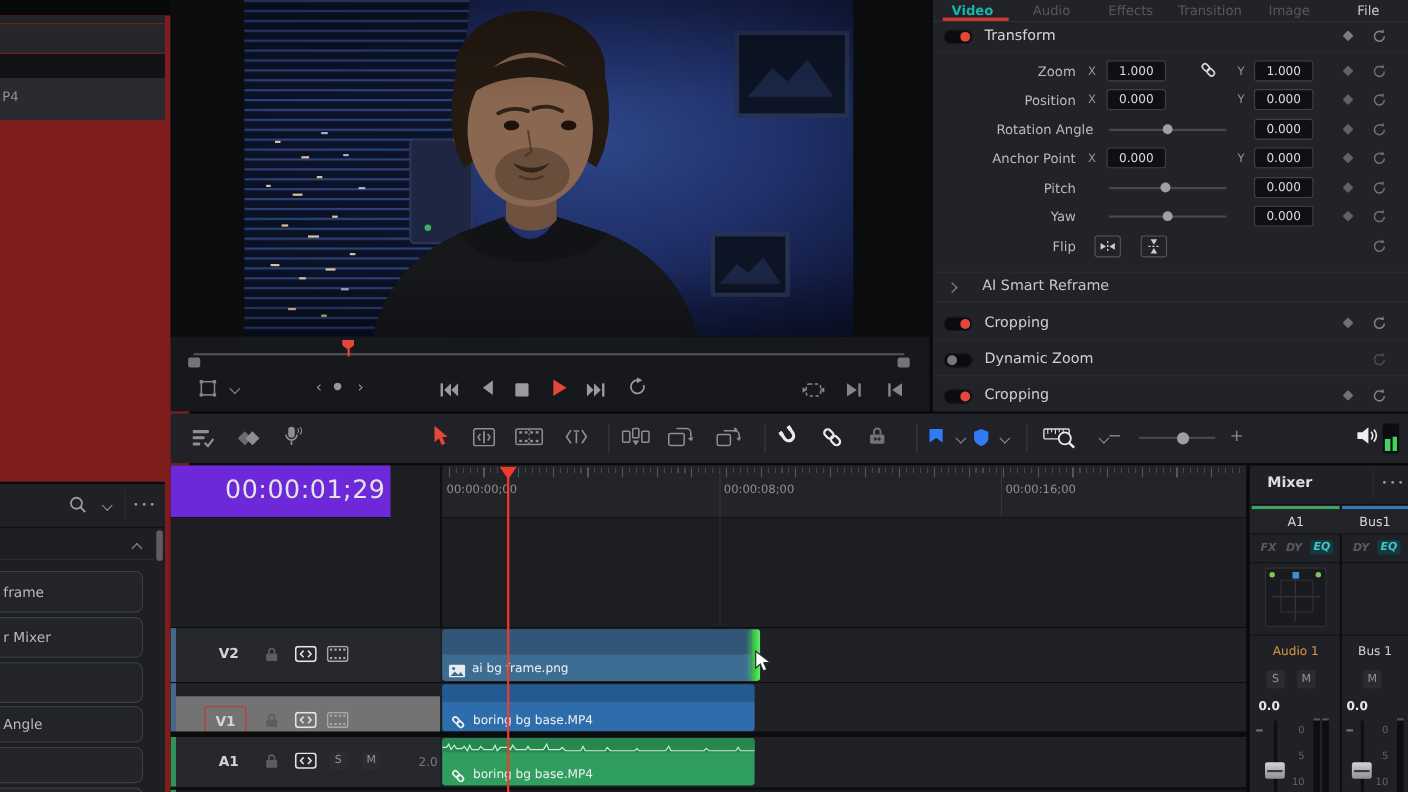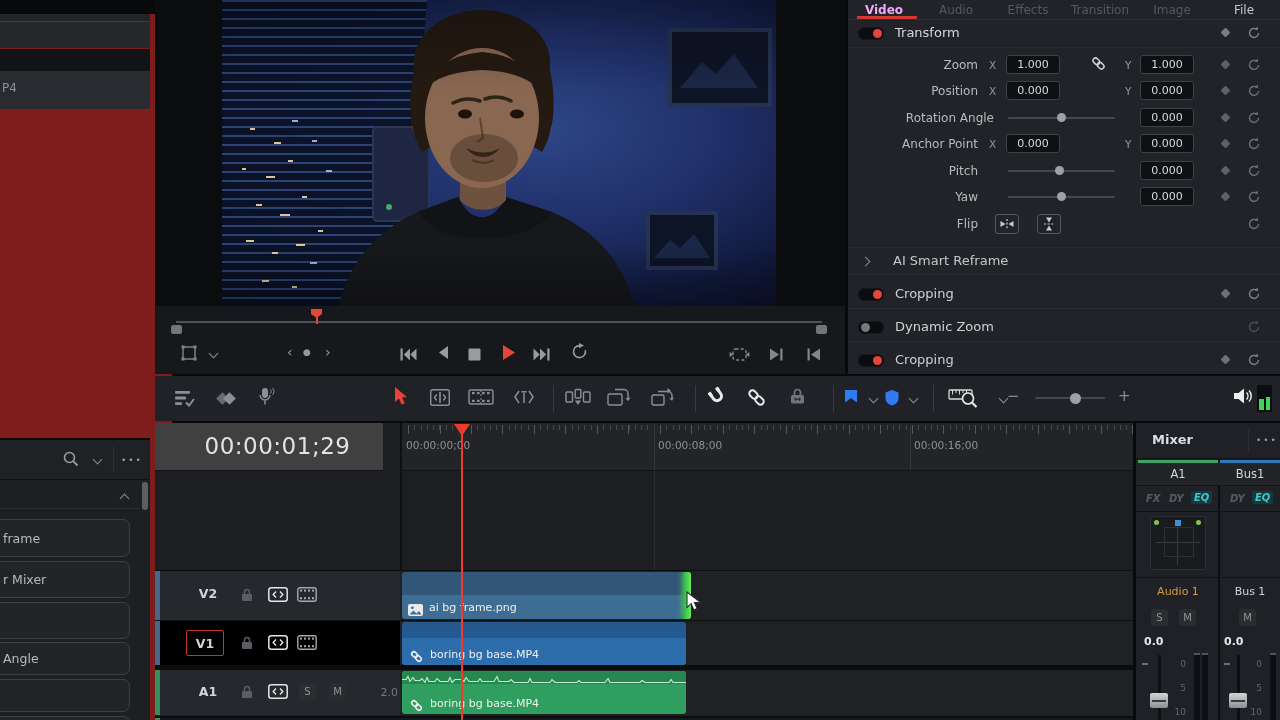--- a/index.html
+++ b/index.html
@@ -221,21 +221,21 @@
         </svg></span>
     <span class="p" style="left:652px;top:346px"><svg width="14" height="13" viewBox="0 0 14 13" fill="#85868a">
           <rect x="0.5" y=".5" width="2.2" height="12"></rect>
           <path d="M13 .5 4 6.5l9 6z"></path>
         </svg></span>
   </div>
 
   <div class="p" style="left:848px;top:0;width:432px;height:374px;background:#222328">
 
     <div class="p" style="left:0;top:0;width:432px;height:19px;display:flex;border-bottom:1px solid #2e2f33">
-      <div class="tab" style="color:#f0abfc;font-weight:bold">Video</div>
+      <div class="tab" style="color:#14b8a6;font-weight:bold">Video</div>
       <div class="tab">Audio</div>
       <div class="tab">Effects</div>
       <div class="tab">Transition</div>
       <div class="tab">Image</div>
       <div class="tab" style="color:#c6c7ca">File</div>
     </div>
     <div class="p" style="left:9px;top:16px;width:60px;height:2.5px;background:#d33a2f"></div>
 
     <span class="tgl on" style="left:10px;top:27px">
         <i></i>
@@ -493,21 +493,21 @@
           <path d="M16 3.5a8 8 0 0 1 0 11" fill="none" stroke="#eceded" stroke-width="1.5"></path>
         </svg></span>
     <span class="p" style="left:1102px;top:9px;width:15px;height:27px;background:#0c0d10;border-radius:2px">
       <i class="p" style="left:2px;bottom:2px;width:4.5px;height:11px;background:#3fd45a"></i>
       <i class="p" style="left:8.5px;bottom:2px;width:4.5px;height:13px;background:#3fd45a"></i>
     </span>
   </div>
 
   <div class="p" style="left:155px;top:423px;width:978px;height:297px;background:#1c1e21;overflow:hidden">
 
-    <div class="p" style="left:0;top:0;width:228px;height:47px;background:#404040;border-bottom:1px solid #131417">
+    <div class="p" style="left:0;top:0;width:200px;height:47px;background:#6d28d9;border-bottom:1px solid #131417">
       <span class="p" style="left:0;top:10px;width:245px;text-align:center;font-size:23px;color:#e2e3e5;letter-spacing:.5px">00:00:01;29</span>
     </div>
     <div class="p" style="left:247px;top:0;width:731px;height:47px;background:#232428;border-bottom:1px solid #131417">
       <div class="ticksA" style="left:6px;top:2px;width:725px"></div>
       <div class="ticksB" style="left:6px;top:2px;width:725px"></div>
       <span class="p" style="left:4px;top:16px;font-size:10.5px;color:#8f9093">00:00:00;00</span>
       <span class="p" style="left:256px;top:16px;font-size:10.5px;color:#8f9093">00:00:08;00</span>
       <span class="p" style="left:512px;top:16px;font-size:10.5px;color:#8f9093">00:00:16;00</span>
       <div class="p" style="left:252px;top:2px;width:1px;height:45px;background:#35363a"></div>
       <div class="p" style="left:508px;top:2px;width:1px;height:45px;background:#35363a"></div>
@@ -550,21 +550,21 @@
               <circle cx="4.4" cy="3.8" r="1.4" fill="#3f6e94"></circle>
               <path d="M1.5 10.5l4-4 3 3 2.5-2.5 2.5 3.5z" fill="#3f6e94"></path>
             </svg></span>
         <span class="p clipname" style="left:27px;top:29px">ai bg frame.png</span>
         <div class="p" style="left:281px;top:0;width:8px;height:47px;background:linear-gradient(90deg,#2fae45,#62ef5e);box-shadow:0 0 6px #4ae04a"></div>
       </div>
     </div>
 
     <div class="p" style="left:0;top:197px;width:978px;height:45px;background:#1f2125;border-top:1px solid #0c0d0f">
       <div class="p" style="left:0;top:0;width:5px;height:45px;background:#45688c"></div>
-      <div class="p" style="left:5px;top:0;width:240px;height:45px;background:#000000">
+      <div class="p" style="left:5px;top:12px;width:240px;height:45px;background:#737373">
         <div class="p" style="left:26px;top:9px;width:36px;height:24px;border:1.5px solid #c5352b;border-radius:2px;display:flex;align-items:center;justify-content:center">
           <span style="font-size:12.5px;font-weight:bold;color:#d3d4d6">V1</span>
         </div>
         <span class="p" style="left:80px;top:14px"><svg width="14" height="15">
               <rect x="2" y="7" width="10" height="7" rx="1" fill="#5c5d62"></rect>
               <path d="M4.5 7V5a2.5 2.5 0 0 1 5 0v2" fill="none" stroke="#5c5d62" stroke-width="1.5"></path>
             </svg></span>
         <span class="p" style="left:108px;top:14px"><svg width="20" height="15">
               <rect x="0.8" y="0.8" width="18.4" height="13.4" rx="2.5" fill="none" stroke="#e4e5e7" stroke-width="1.5"></rect>
               <path d="M8 4.5 5.2 7.5 8 10.5" fill="none" stroke="#e4e5e7" stroke-width="1.4"></path>

